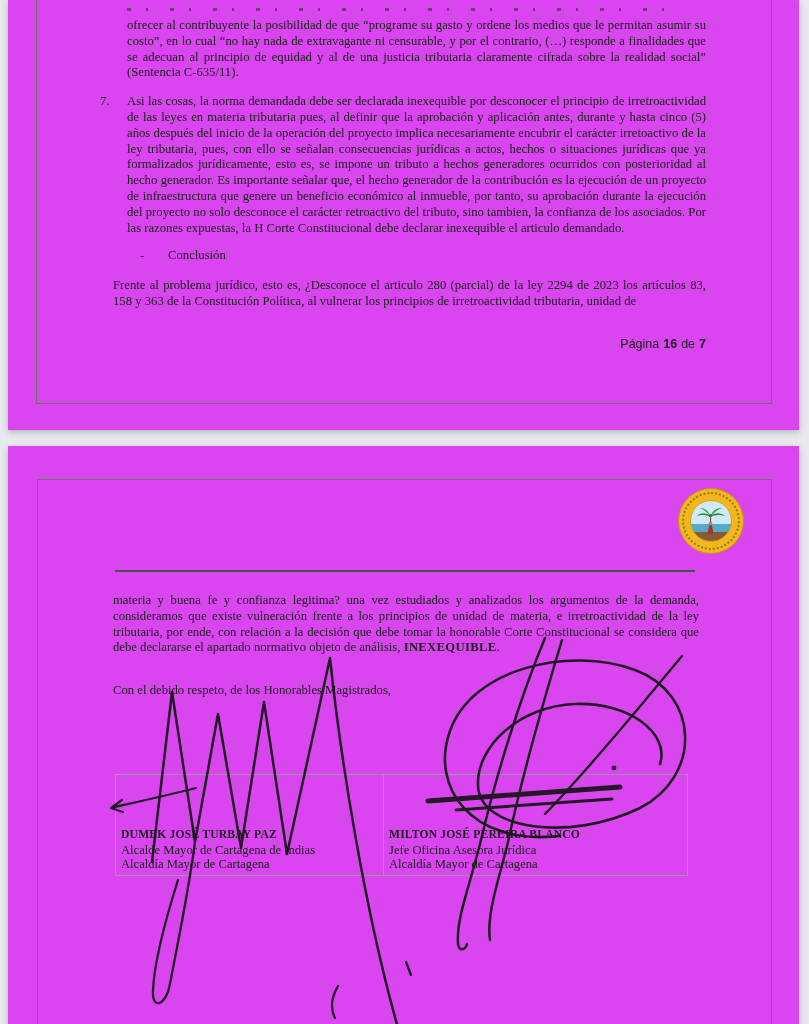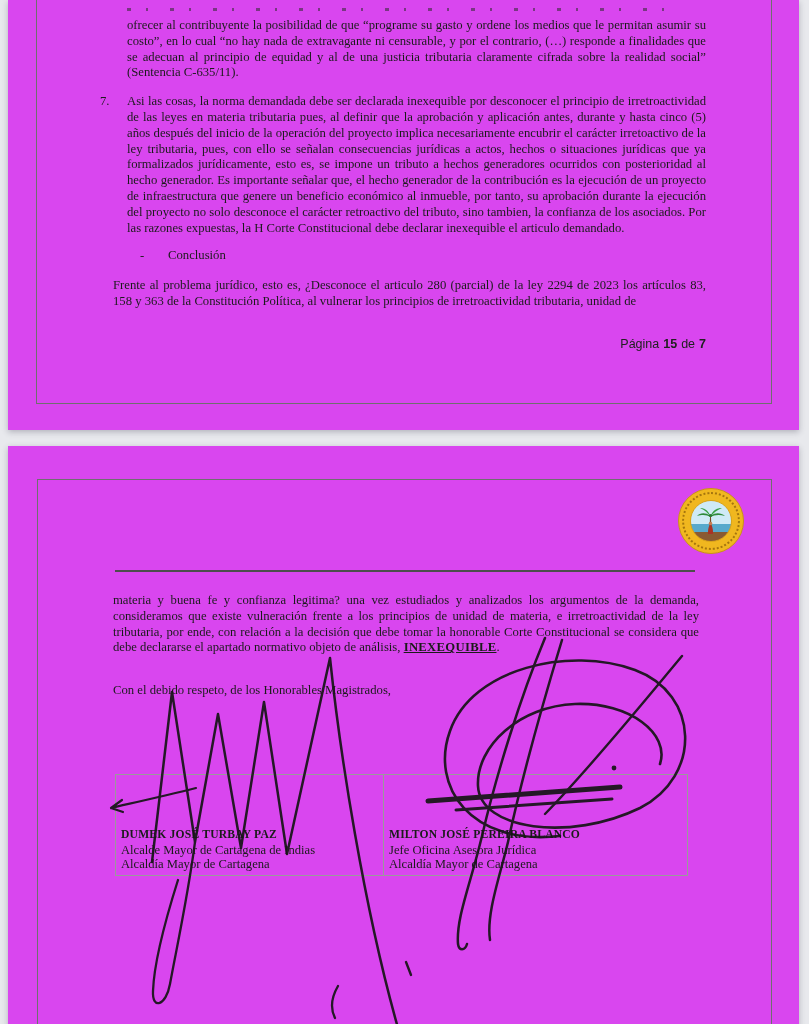--- a/index.html
+++ b/index.html
@@ -44,21 +44,21 @@
 
   .seal{width:66px;height:66px;border-radius:50%;position:relative;flex:0 0 66px;
         background:#f0b71f;border:1px solid #c8921a;box-sizing:border-box;}
   .seal .ringtext{position:absolute;inset:3px;border-radius:50%;border:2px dotted rgba(140,95,10,.75);}
   .seal .inner{position:absolute;inset:11px;border-radius:50%;overflow:hidden;
         border:1.5px solid #d9a21a;background:linear-gradient(#cfeaf6 0 58%,#57a9cc 58% 78%,#8a5a32 78%);}
   .seal svg{position:absolute;left:0;top:0;}
 
   .hdr-divider{position:absolute;top:124px;left:15px;right:6px;height:2px;background:#4d4d4d;}
   .body2{position:absolute;top:147px;left:13px;right:2px;}
-  .inex{font-weight:bold;text-decoration:underline;letter-spacing:.3px;}
+  .inex{font-weight:bold;letter-spacing:.3px;}
   .salutation{position:absolute;top:237px;left:13px;}
 
   .sig-table{position:absolute;top:328px;left:15px;width:571px;display:flex;
              border:1px solid #9a9a9a;background:transparent;}
   .sig-cell{height:100px;display:flex;flex-direction:column;justify-content:flex-end;
             padding:0 4px 3px 5px;box-sizing:border-box;font-size:12.6px;line-height:14.6px;}
   .sig-cell.c1{width:267px;flex:0 0 267px;}
   .sig-cell.c2{flex:1;border-left:1px solid #9a9a9a;}
   .sig-name{font-weight:bold;font-size:11.6px;letter-spacing:.2px;}
 
@@ -74,21 +74,21 @@
     <div class="para quote-para">ofrecer al contribuyente la posibilidad de que “programe su gasto y ordene los medios que le permitan asumir su costo”, en lo cual “no hay nada de extravagante ni censurable, y por el contrario, (…) responde a finalidades que se adecuan al principio de equidad y al de una justicia tributaria claramente cifrada sobre la realidad social” (Sentencia C-635/11).</div>
     <div class="item7">
       <div class="num">7.</div>
       <div class="txt para">Asi las cosas, la norma demandada debe ser declarada inexequible por desconocer el principio de irretroactividad de las leyes en materia tributaria pues,  al definir que la aprobación y aplicación antes, durante y hasta cinco (5) años después del inicio de la operación del proyecto implica necesariamente encubrir el carácter irretoactivo de la ley tributaria, pues, con ello se señalan consecuencias jurídicas a actos, hechos o situaciones jurídicas que ya formalizados jurídicamente, esto es, se impone un tributo a hechos generadores ocurridos con posterioridad al hecho generador. Es importante señalar que, el hecho generador de la contribución es  la ejecución de un proyecto de infraestructura que genere un beneficio económico al inmueble, por tanto, su aprobación durante la ejecución del proyecto no solo desconoce el carácter retroactivo del tributo, sino tambien, la confianza de los asociados. Por las razones expuestas, la H Corte Constitucional debe declarar inexequible el articulo demandado.</div>
     </div>
     <div class="concl">
       <div class="dash">-</div>
       <div class="lbl">Conclusión</div>
     </div>
     <div class="para frente">Frente al problema jurídico, esto es, ¿Desconoce el articulo 280 (parcial) de la ley 2294 de 2023 los artículos 83, 158 y 363 de la Constitución Política, al vulnerar los principios de irretroactividad tributaria, unidad de</div>
-    <div class="pfooter"><span>Página</span><span><b>15</b></span><span>de</span><span><b>7</b></span></div>
+    <div class="pfooter"><span>Página</span><span><b>16</b></span><span>de</span><span><b>7</b></span></div>
   </div>
 </div>
 
 <div class="card" id="card2">
   <div class="frame" id="frame2"></div>
   <div id="content2">
 
     <div class="org-header">
       <div class="seal">
         <div class="ringtext"></div>

